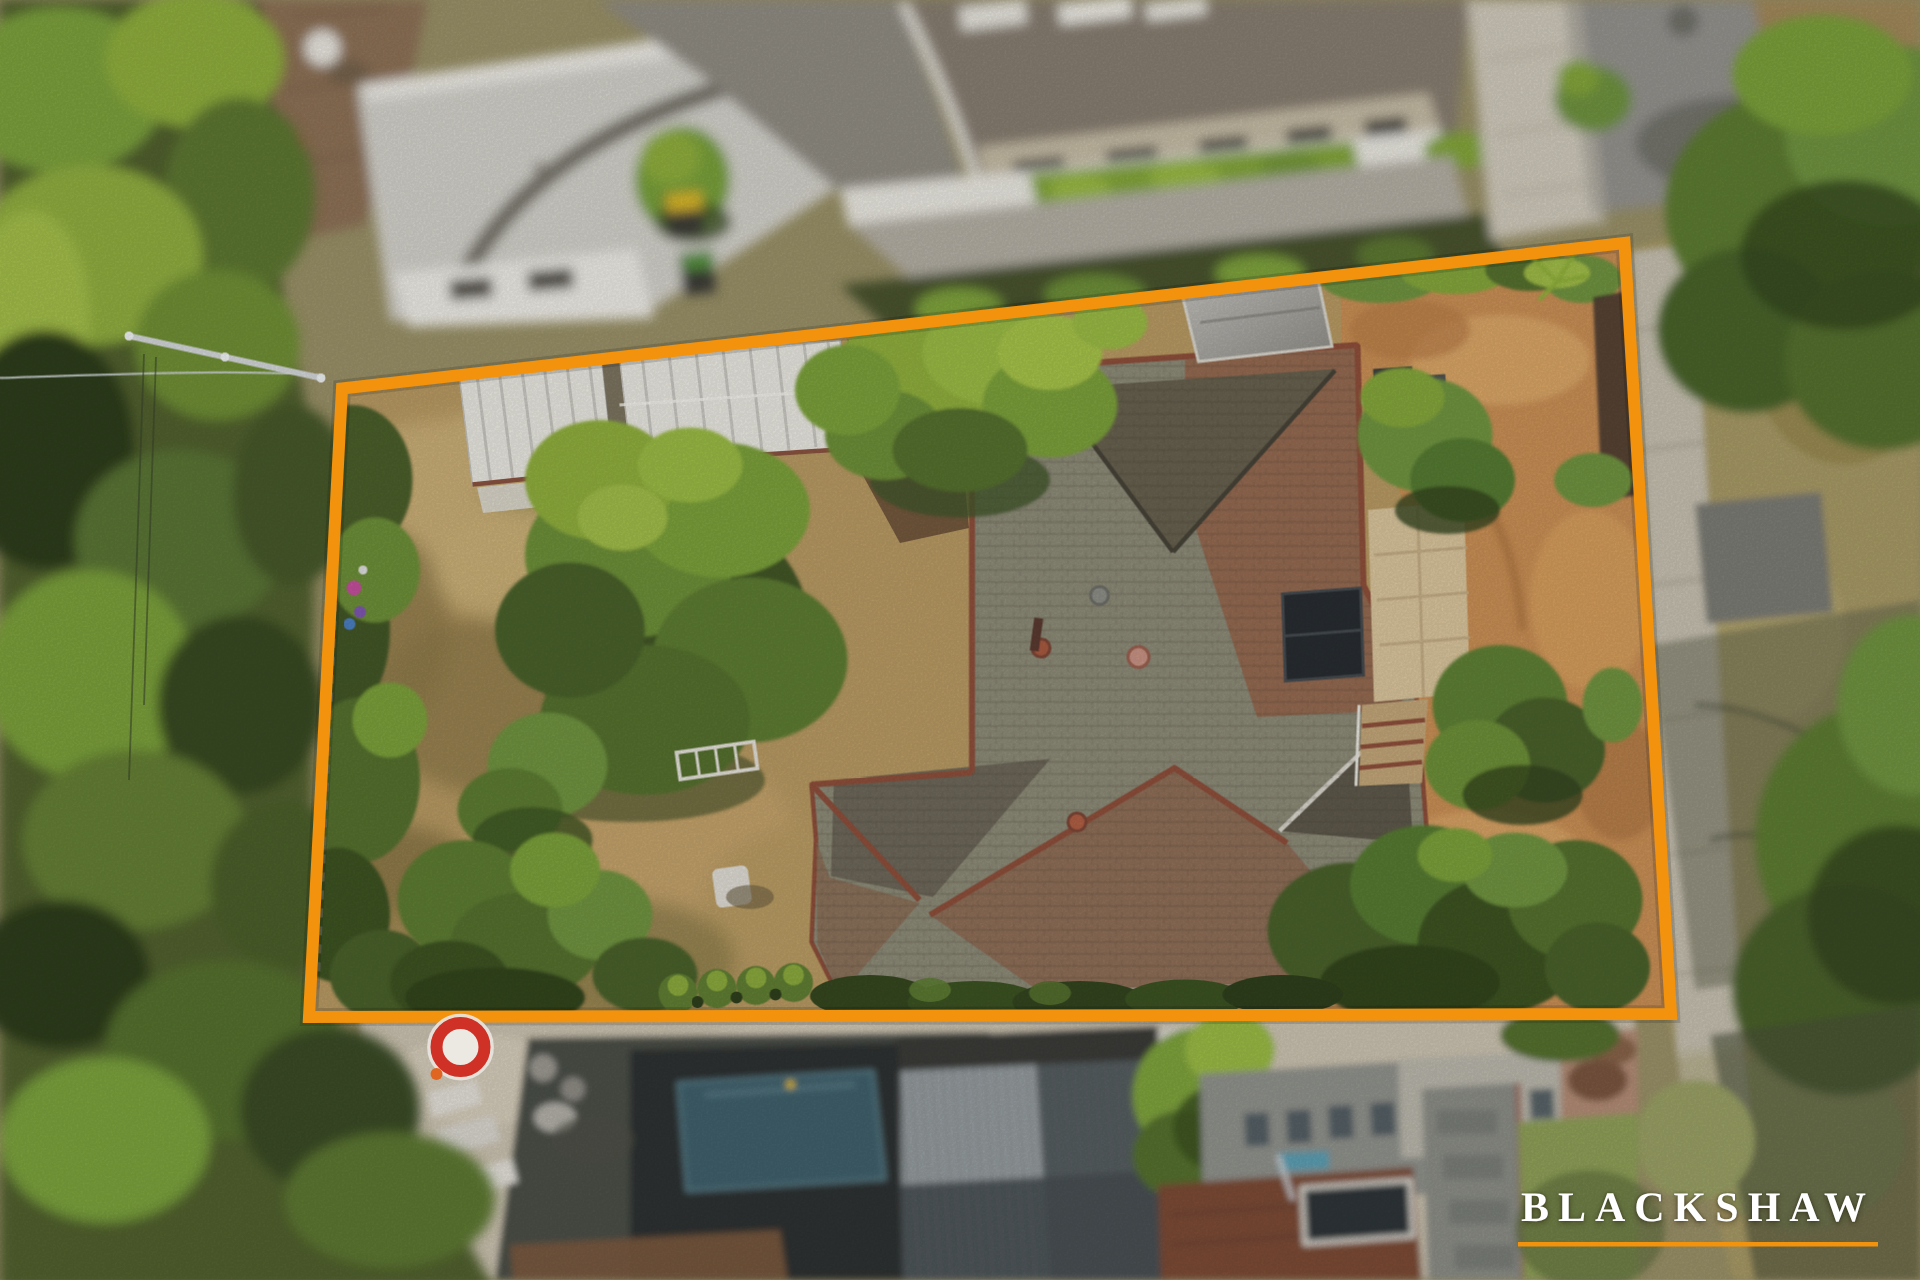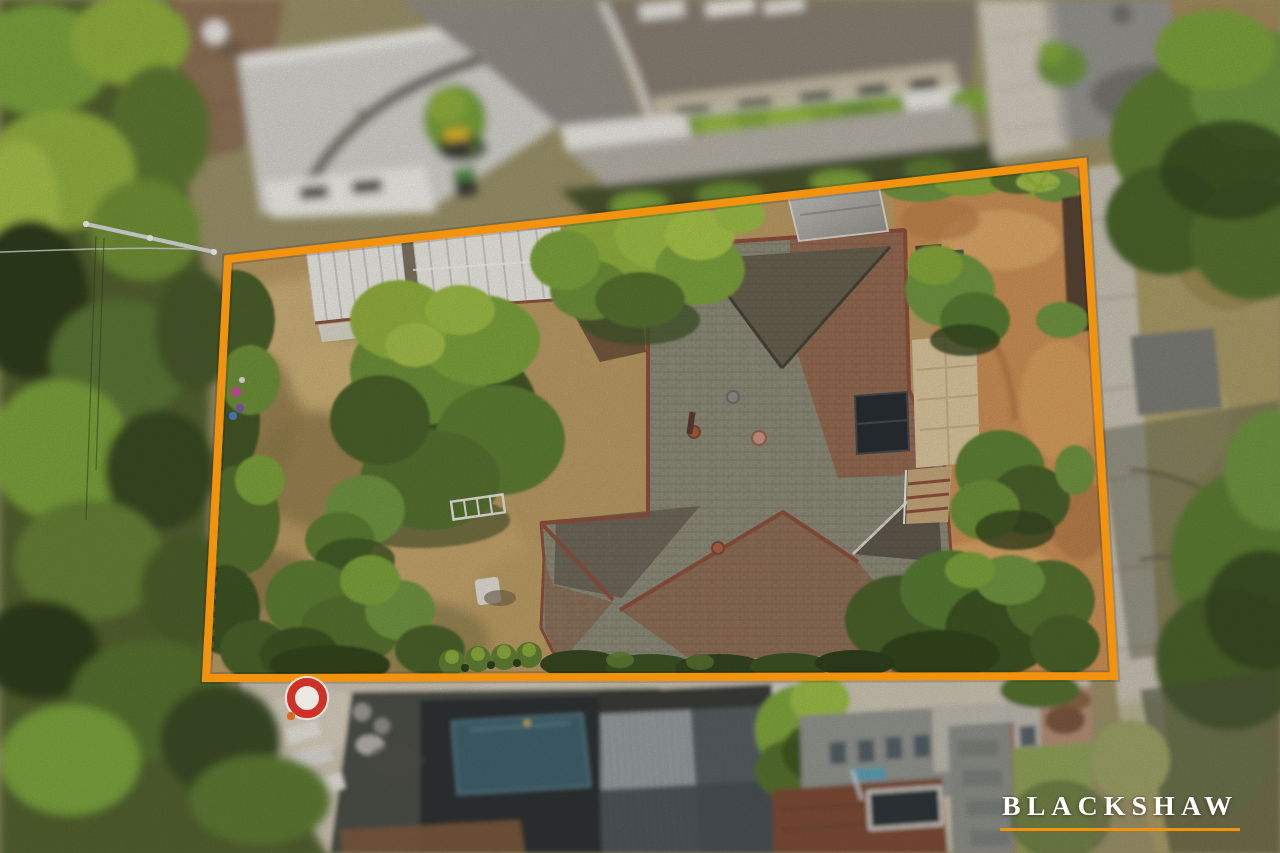--- a/index.html
+++ b/index.html
@@ -1,19 +1,19 @@
 <!DOCTYPE html>
 <html><head>
 <meta charset="utf-8">
 <style>
   html,body{margin:0;padding:0;background:#222;}
   #stage{position:relative;width:1280px;height:853px;overflow:hidden;
          font-family:"Liberation Sans",sans-serif;}
   #stage svg{position:absolute;inset:0;display:block;}
-  .logo{position:absolute;right:40px;bottom:22px;z-index:10;padding-left:48px;}
+  .logo{position:absolute;right:28px;bottom:22px;z-index:10;padding-left:48px;}
   .logo span{
      display:inline-block;
      font-family:"Liberation Serif","DejaVu Serif",serif;
      font-weight:bold;
      font-size:28px;
      letter-spacing:6px;
      color:#fff;
      border-bottom:3px solid #f2920d;
      padding:0 2px 6px 2px;
      text-shadow:0 1px 4px rgba(40,30,10,.55), 0 0 2px rgba(0,0,0,.35);

